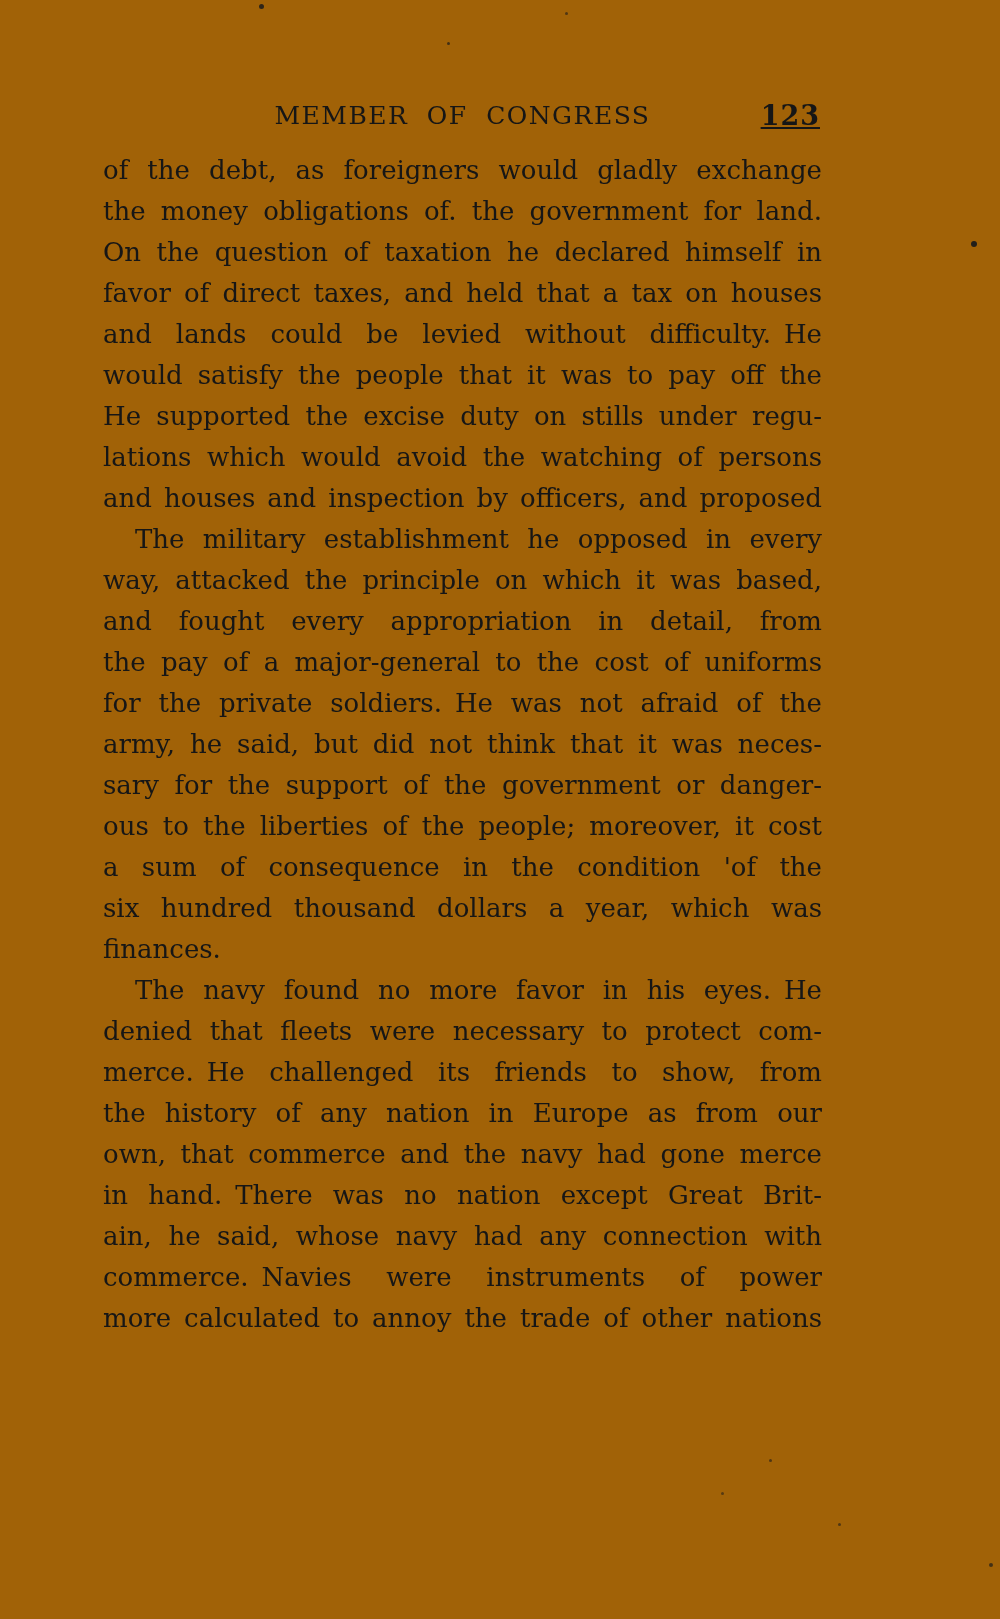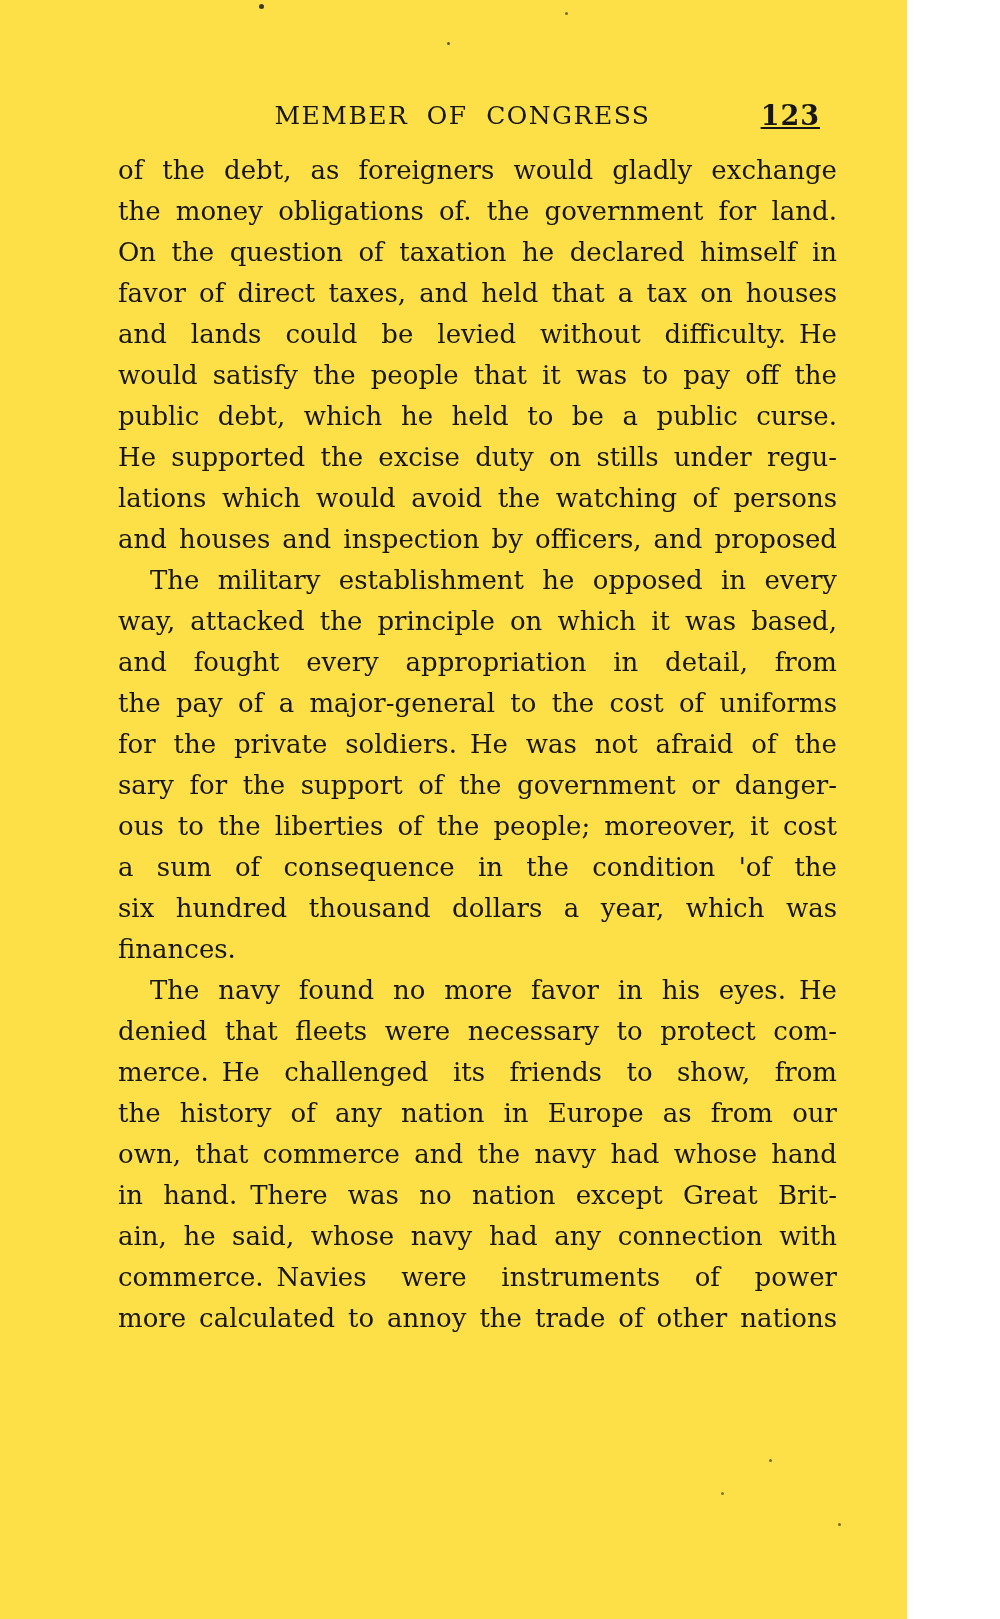--- a/index.html
+++ b/index.html
@@ -2,23 +2,23 @@
 <html><head>
 <meta charset="utf-8">
 <style>
   html, body {
     margin: 0;
     padding: 0;
     background: #ffffff;
   }
   .sheet {
     position: relative;
-    width: 907px;
+    width: 1000px;
     height: 1619px;
-    background: #fde047;
+    background: #a16207;
     overflow: hidden;
     font-family: "DejaVu Serif", "Liberation Serif", serif;
     color: #161616;
   }
   .running-head {
     position: absolute;
     left: 103px;
     top: 99px;
     width: 719px;
     height: 34px;
@@ -39,21 +39,20 @@
     font-weight: bold;
     letter-spacing: 1px;
     word-spacing: normal;
     text-decoration: underline;
   }
   .body-text {
     position: absolute;
     left: 103px;
     top: 150px;
     width: 719px;
-    margin-left: 15px;
   }
   .paragraph {
     margin: 0;
   }
   .line {
     font-size: 26px;
     line-height: 41px;
     height: 41px;
     overflow: hidden;
     text-align: justify;
@@ -82,43 +81,43 @@
     <span class="page-num">123</span>
   </header>
   <main class="body-text">
       <div class="paragraph">
         <div class="line">of the debt, as foreigners would gladly exchange</div>
         <div class="line">the money obligations of. the government for land.</div>
         <div class="line">On the question of taxation he declared himself in</div>
         <div class="line">favor of direct taxes, and held that a tax on houses</div>
         <div class="line">and lands could be levied without difficulty. He</div>
         <div class="line">would satisfy the people that it was to pay off the</div>
-        <div class="line">public debt, which he held to be a public curse.</div>
         <div class="line">He supported the excise duty on stills under regu-</div>
         <div class="line">lations which would avoid the watching of persons</div>
         <div class="line">and houses and inspection by officers, and proposed</div>
       </div>
       <div class="paragraph">
         <div class="line indent">The military establishment he opposed in every</div>
         <div class="line">way, attacked the principle on which it was based,</div>
         <div class="line">and fought every appropriation in detail, from</div>
         <div class="line">the pay of a major-general to the cost of uniforms</div>
         <div class="line">for the private soldiers. He was not afraid of the</div>
+        <div class="line">army, he said, but did not think that it was neces-</div>
         <div class="line">sary for the support of the government or danger-</div>
         <div class="line">ous to the liberties of the people; moreover, it cost</div>
         <div class="line">a sum of consequence in the condition 'of the</div>
         <div class="line">six hundred thousand dollars a year, which was</div>
         <div class="line last">finances.</div>
       </div>
       <div class="paragraph">
         <div class="line indent">The navy found no more favor in his eyes. He</div>
         <div class="line">denied that fleets were necessary to protect com-</div>
         <div class="line">merce. He challenged its friends to show, from</div>
         <div class="line">the history of any nation in Europe as from our</div>
-        <div class="line">own, that commerce and the navy had whose hand</div>
+        <div class="line">own, that commerce and the navy had gone merce</div>
         <div class="line">in hand. There was no nation except Great Brit-</div>
         <div class="line">ain, he said, whose navy had any connection with</div>
         <div class="line">commerce. Navies were instruments of power</div>
         <div class="line">more calculated to annoy the trade of other nations</div>
       </div>
     </main>
 <span class="speck" style="left: 259px; top: 4px; width: 5px; height: 5px; opacity: 0.85;"></span>
     <span class="speck" style="left: 565px; top: 12px; width: 3px; height: 3px; opacity: 0.6;"></span>
     <span class="speck" style="left: 447px; top: 42px; width: 3px; height: 3px; opacity: 0.7;"></span>
     <span class="speck" style="left: 971px; top: 241px; width: 6px; height: 6px; opacity: 0.95;"></span>

